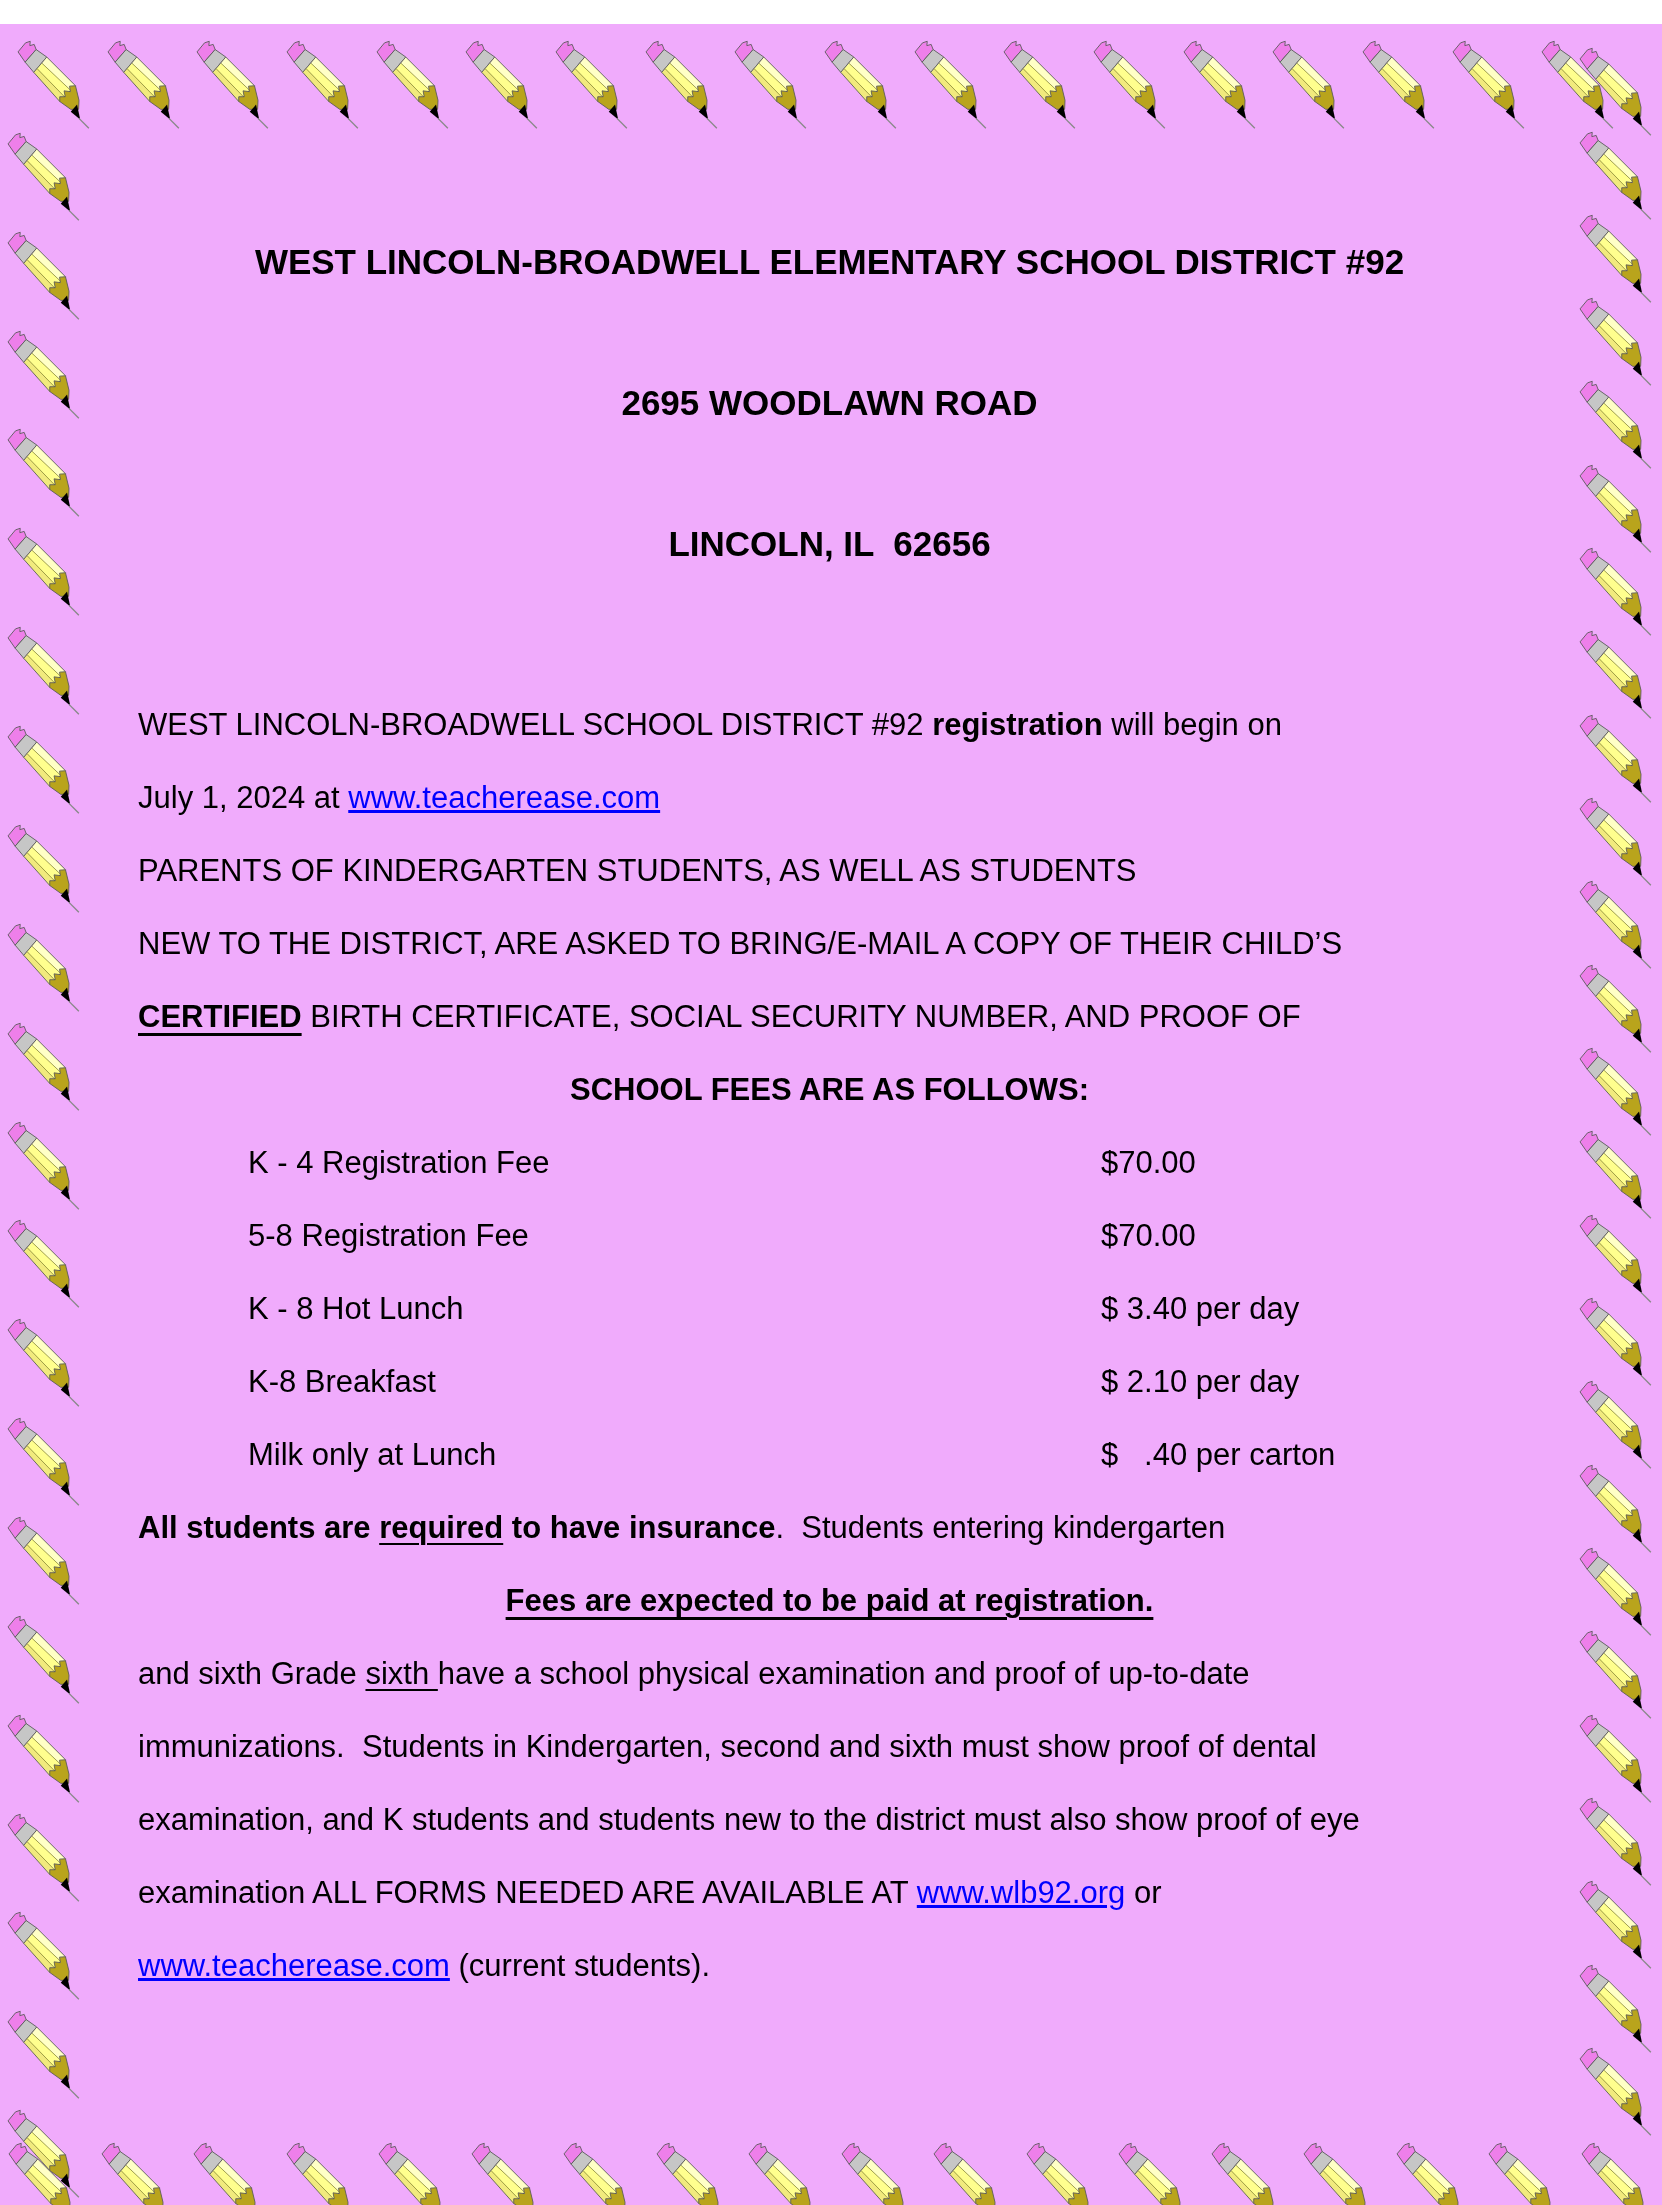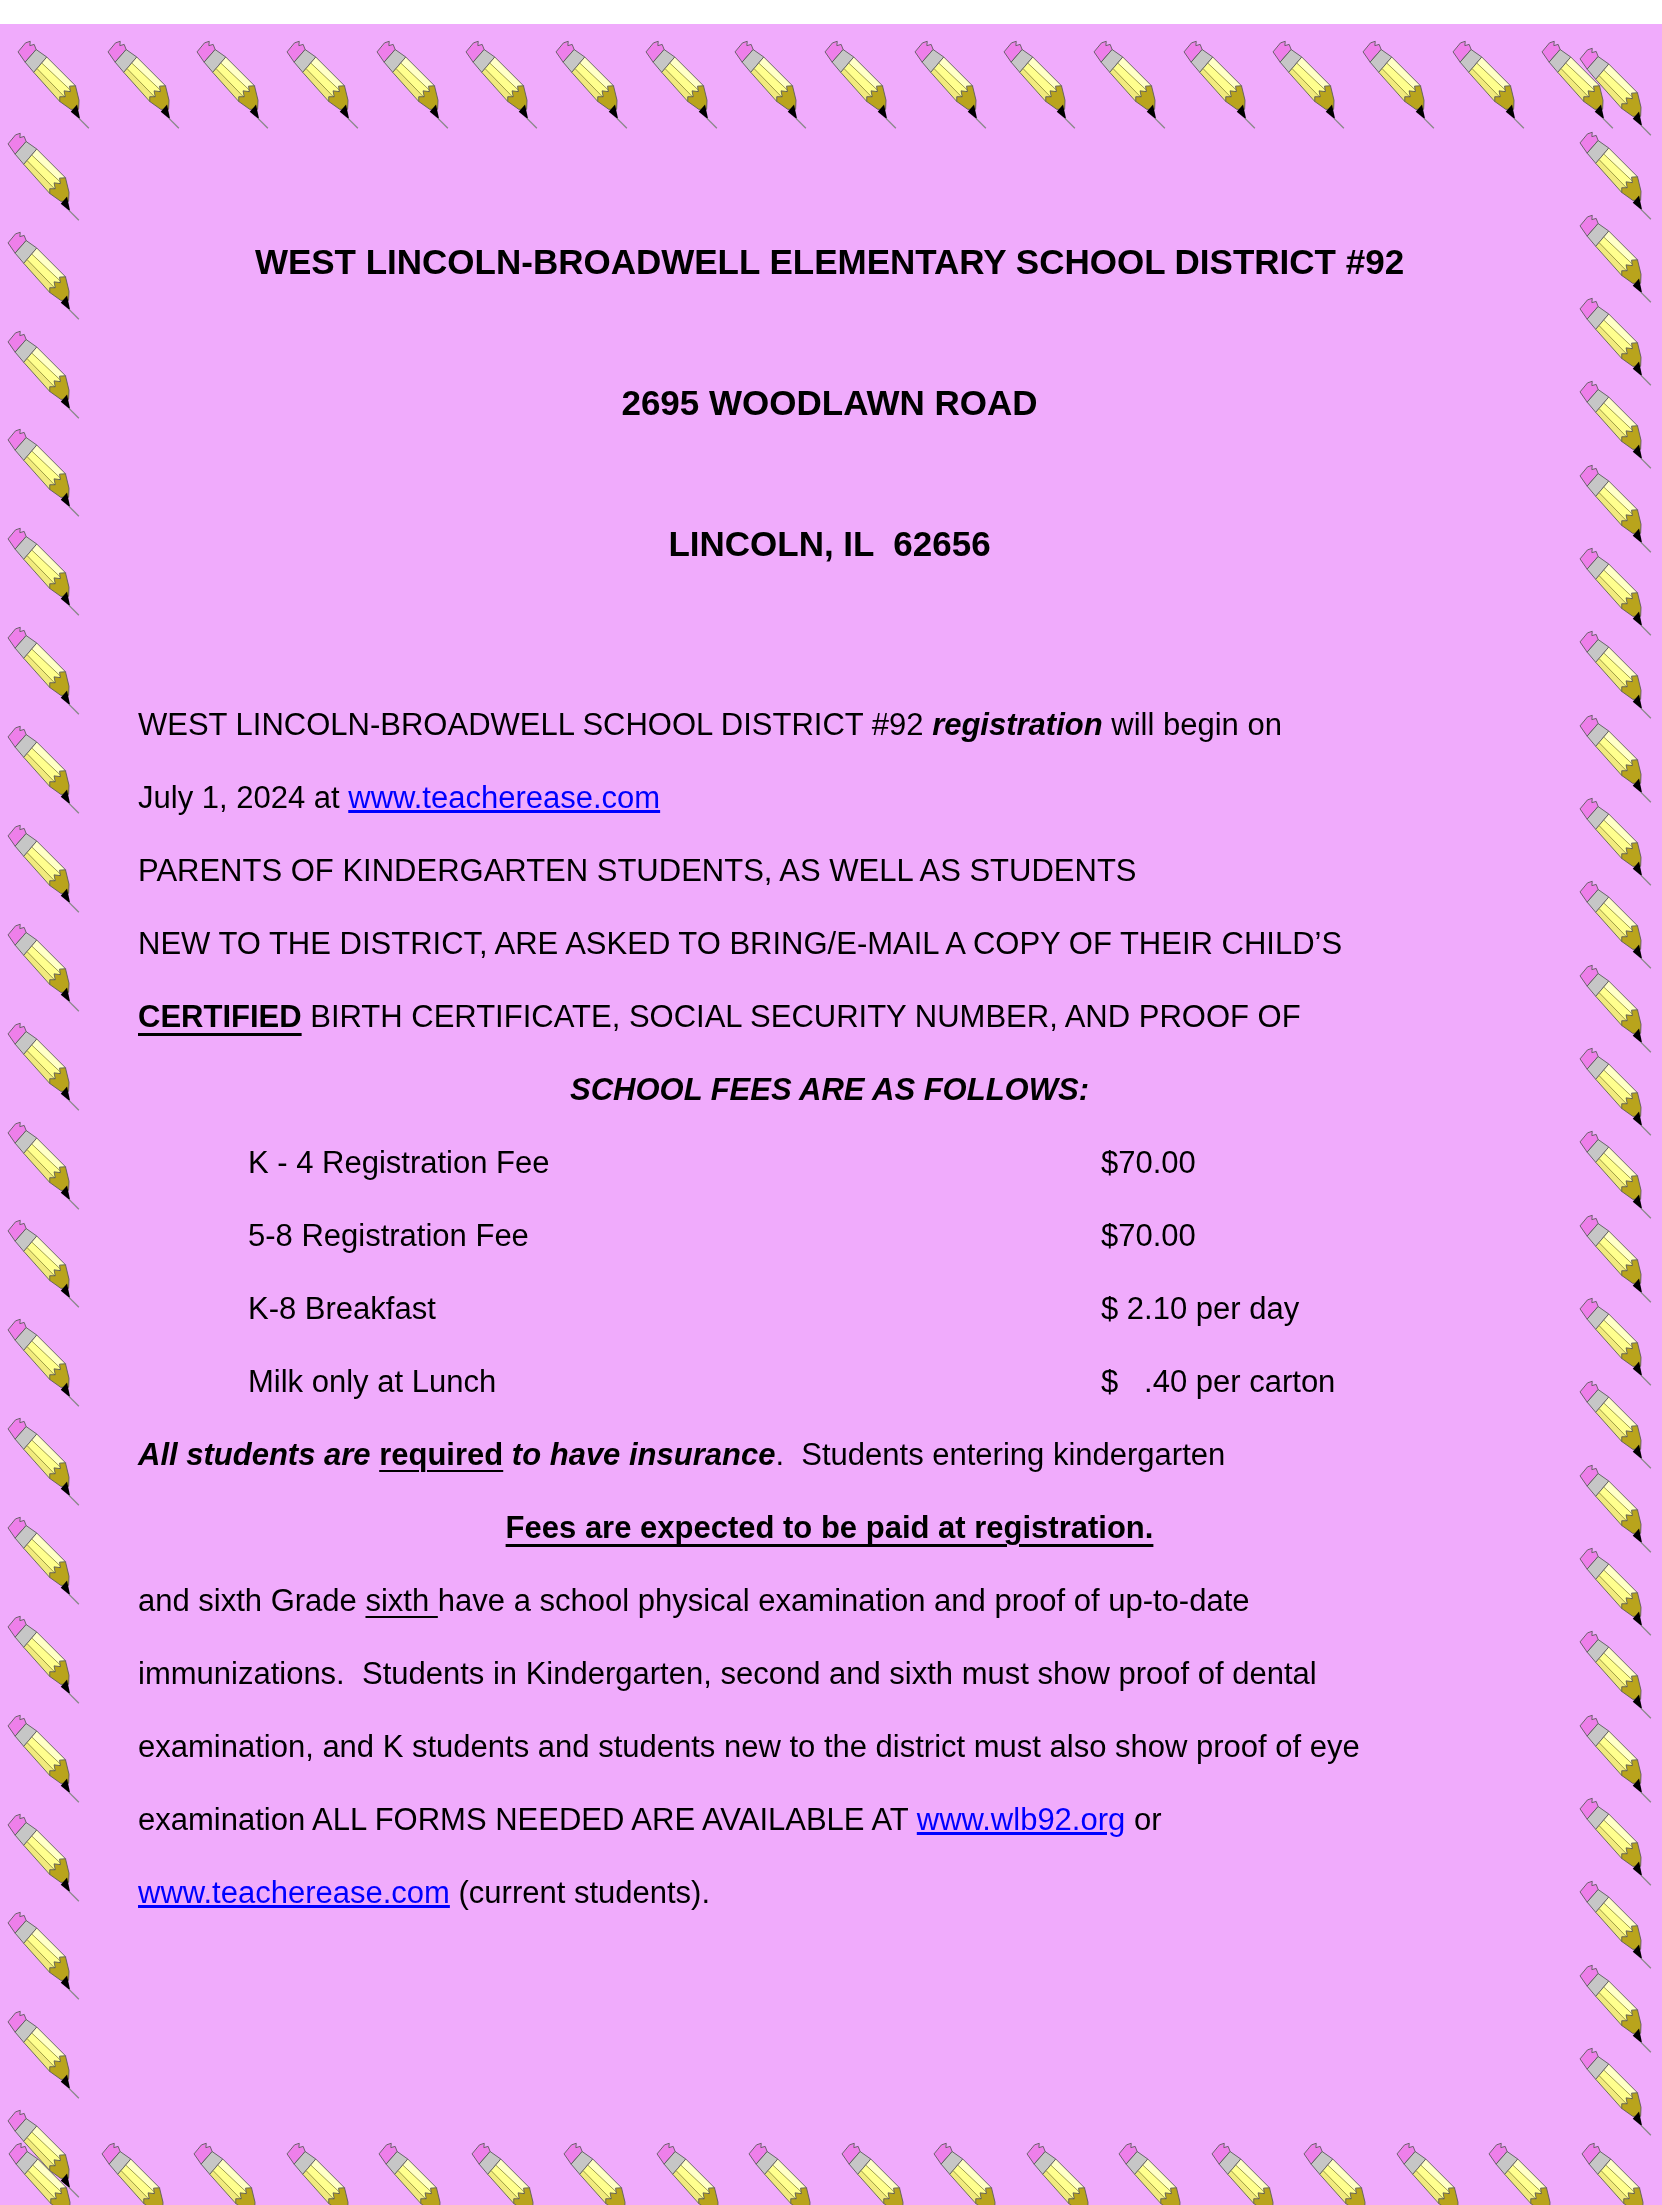--- a/index.html
+++ b/index.html
@@ -35,21 +35,21 @@
     white-space:pre;
   }
   .gap{height:27px;}
   .line{
     margin:0;
     font-size:31px;
     line-height:73px;
     white-space:pre;
   }
   .center{text-align:center;}
-  .bold{font-weight:bold;font-style:italic;}
+  .bold{font-weight:bold;}
   a.link{color:#0000ff;text-decoration:underline;cursor:pointer;}
   .u-heavy{
     font-weight:bold;
     text-decoration:underline;
     text-decoration-thickness:2.8px;
     text-underline-offset:6.4px;
   }
   .u-bold-inline{
     font-weight:bold;
     text-decoration:underline;
@@ -373,20 +373,24 @@
 
     <div class="fee-row">
       <span class="fee-label">K - 4 Registration Fee</span>
         <span class="fee-value">$70.00</span>
     </div>
     <div class="fee-row">
       <span class="fee-label">5-8 Registration Fee</span>
         <span class="fee-value">$70.00</span>
     </div>
     <div class="fee-row">
+      <span class="fee-label">K - 8 Hot Lunch</span>
+        <span class="fee-value">$ 3.40 per day</span>
+    </div>
+    <div class="fee-row">
       <span class="fee-label">K-8 Breakfast</span>
         <span class="fee-value">$ 2.10 per day</span>
     </div>
     <div class="fee-row">
       <span class="fee-label">Milk only at Lunch</span>
         <span class="fee-value">$   .40 per carton</span>
     </div>
 
     <p class="line"><span class="bold">All students are </span><span class="u-bold-inline">required</span><span class="bold"> to have insurance</span><span>.  Students entering kindergarten</span></p>
 

